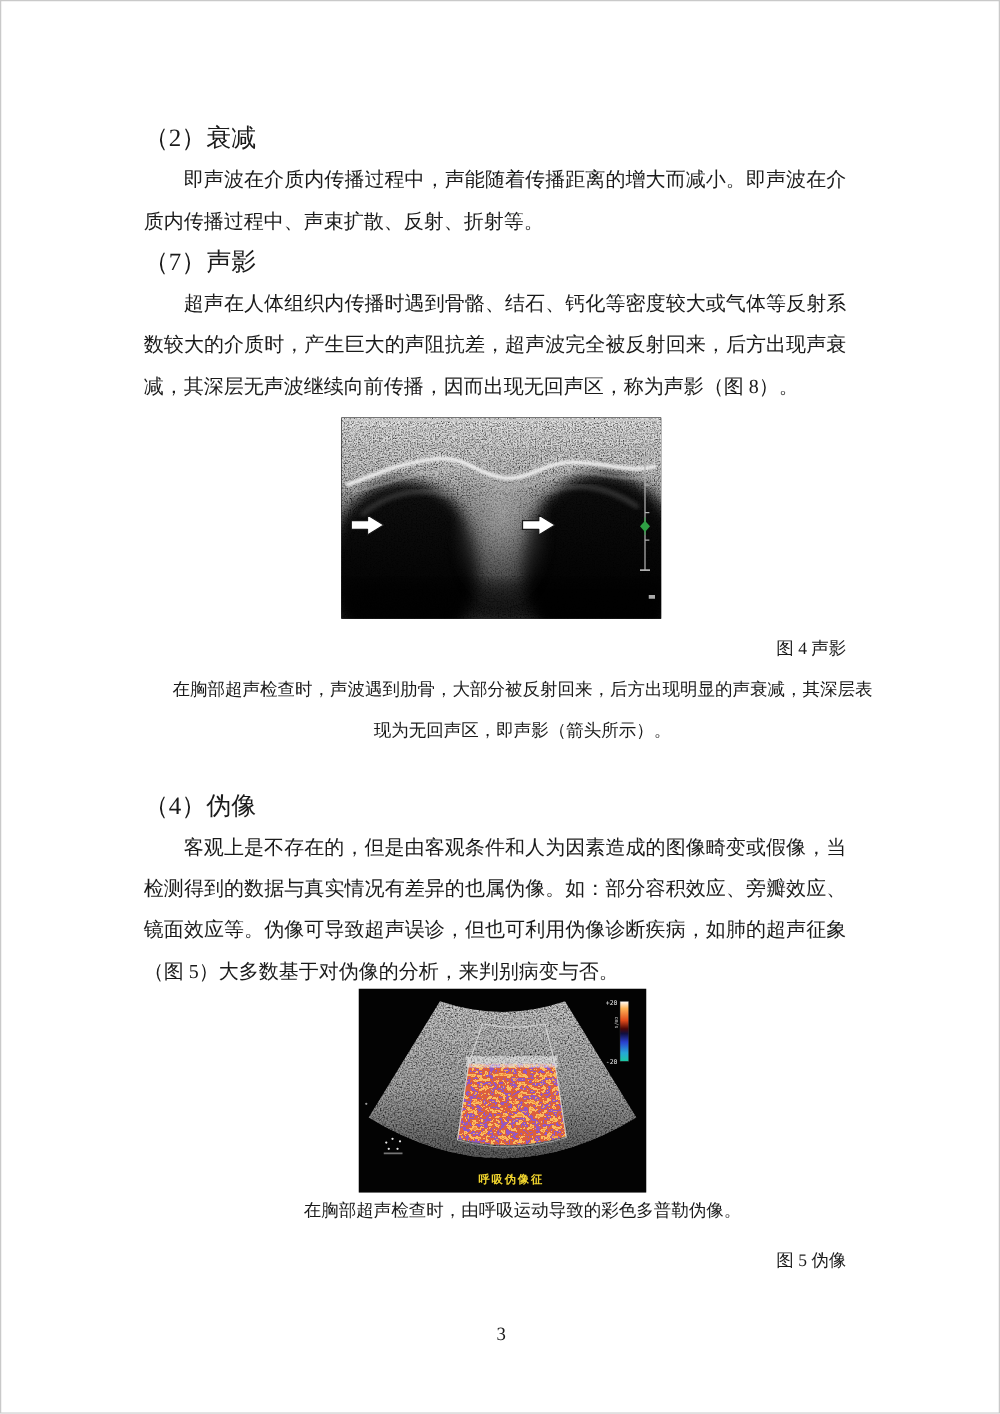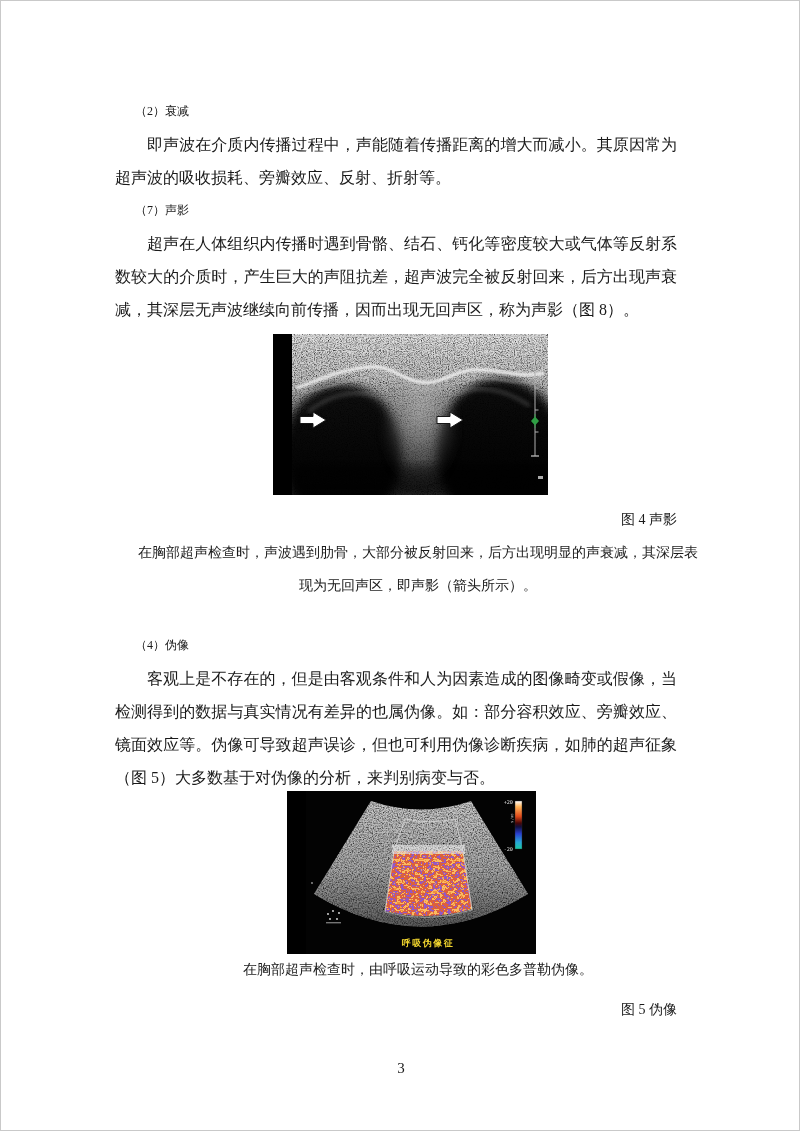--- a/index.html
+++ b/index.html
@@ -9,57 +9,56 @@
     background:#ffffff;
     box-sizing:border-box;
     border:1px solid #c9c9c9;
     font-family:"Liberation Serif","DejaVu Serif",serif;
     color:#1a1a1a;
     overflow:hidden;
   }
   .abs{position:absolute;}
   .heading{
     left:114px;width:562px;
-    font-size:12px;line-height:33px;
+    font-size:20px;line-height:33px;
     white-space:pre;
-    margin-left:20px;
   }
   .para{
     left:114px;width:562px;
     font-size:16px;line-height:33px;
     text-align:justify;
     text-justify:inter-character;
     text-indent:32px;
   }
   .caption{
     left:114px;width:562px;
     font-size:14px;line-height:33px;
     text-align:right;
   }
   .note{
     left:114px;width:562px;
     font-size:14px;line-height:33px;
     text-align:center;
     margin-left:22px;
   }
-  .fig{background:#000;overflow:hidden;padding-left:19px;}
+  .fig{background:#000;overflow:hidden;}
   .fig svg{display:block;}
   .pagenum{
     left:0;width:800px;
     font-size:15px;line-height:33px;
     text-align:center;
   }
 </style>
 </head>
 <body>
 
 <div class="page">
 
   <div class="abs heading" style="top:94px">（2）衰减</div>
-  <div class="abs para" style="top:127px">即声波在介质内传播过程中，声能随着传播距离的增大而减小。其原因常为超声波的吸收损耗、旁瓣效应、反射、折射等。</div>
+  <div class="abs para" style="top:127px">即声波在介质内传播过程中，声能随着传播距离的增大而减小。即声波在介质内传播过程中、声束扩散、反射、折射等。</div>
 
   <div class="abs heading" style="top:193px">（7）声影</div>
   <div class="abs para" style="top:226px">超声在人体组织内传播时遇到骨骼、结石、钙化等密度较大或气体等反射系数较大的介质时，产生巨大的声阻抗差，超声波完全被反射回来，后方出现声衰减，其深层无声波继续向前传播，因而出现无回声区，称为声影（图 8）。</div>
 
   <div class="abs fig" style="top:333px;left:272px;width:256px;height:161px">
     <svg width="256" height="161" viewBox="0 0 256 161" xmlns="http://www.w3.org/2000/svg">
       <defs>
         <filter id="sp4" x="-5%" y="-5%" width="110%" height="110%">
           <feTurbulence type="fractalNoise" baseFrequency="0.85" numOctaves="2" seed="11" result="n"></feTurbulence>
           <feColorMatrix in="n" type="matrix" values="0 0 0 0 0.78  0 0 0 0 0.78  0 0 0 0 0.78  0.9 0.9 0.9 0 -0.5" result="gn"></feColorMatrix>

